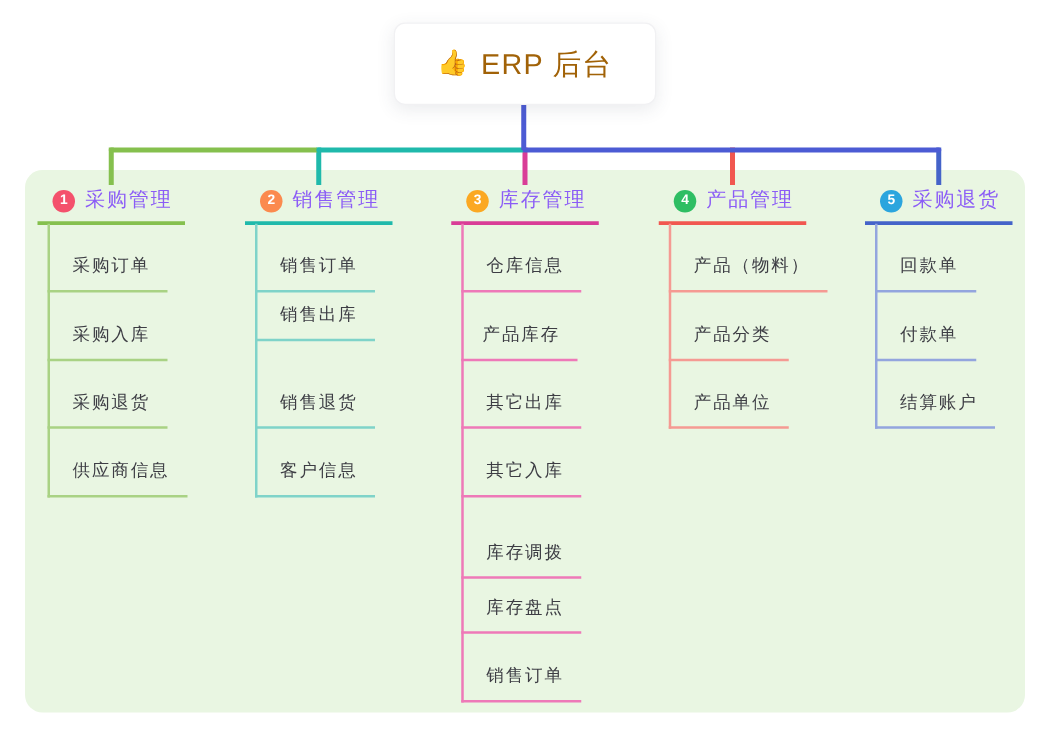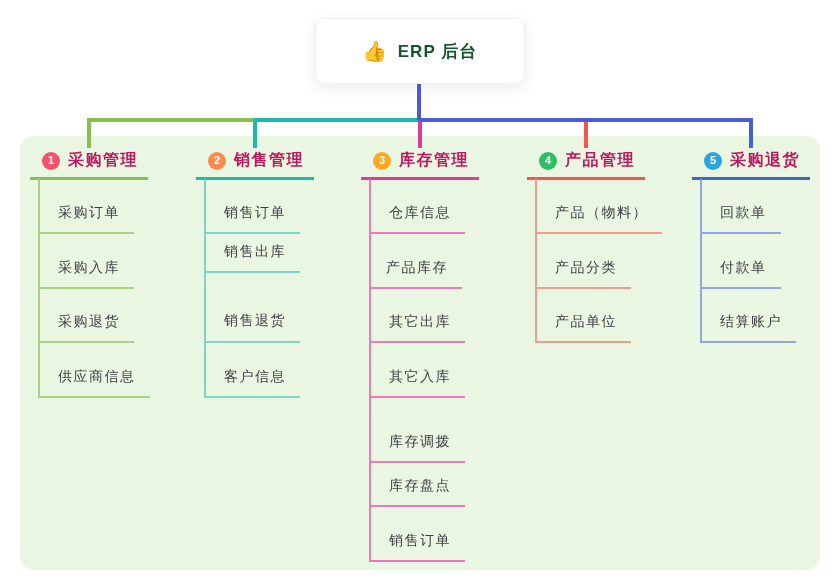--- a/index.html
+++ b/index.html
@@ -8,21 +8,21 @@
 
   
   .root-node{
     position:absolute;left:315px;top:18px;width:208px;height:64px;
     background:#ffffff;border:1px solid #f1f1f3;border-radius:9px;
     box-shadow:0 4px 14px rgba(60,70,90,.10);
     display:flex;align-items:center;justify-content:center;gap:10px;
     z-index:5;cursor:pointer;
   }
   .root-node .emoji{font-size:20px;line-height:1;}
-  .root-node .title{font-size:17px;font-weight:700;color:#14532d;letter-spacing:1px;}
+  .root-node .title{font-size:23px;font-weight:400;color:#a16207;letter-spacing:1px;}
 
   
   .panel{
     position:absolute;left:20px;top:136px;width:800px;height:434px;
     background:#e9f6e2;border-radius:14px;z-index:0;
   }
 
   
   .line{position:absolute;z-index:2;}
   .stem{width:4px;}
@@ -34,21 +34,21 @@
   .branch-header{
     display:flex;align-items:center;gap:8px;
     padding:0 0 6px 12px;border-bottom:3px solid var(--c);
     cursor:pointer;
   }
   .badge{
     width:18px;height:18px;border-radius:50%;flex:0 0 18px;
     color:#ffffff;font-size:11px;font-weight:bold;
     display:flex;align-items:center;justify-content:center;line-height:1;
   }
-  .branch-label{font-size:16px;font-weight:700;color:#be185d;letter-spacing:1.5px;white-space:nowrap;}
+  .branch-label{font-size:16px;font-weight:400;color:#8b5cf6;letter-spacing:1.5px;white-space:nowrap;}
 
   .children{position:absolute;left:0;top:29px;width:118px;}
   .spine{position:absolute;left:8px;top:0;width:2px;background:var(--lc);}
   .child{
     position:absolute;left:8px;display:inline-block;white-space:nowrap;
     padding:0 14px 10px 20px;border-bottom:2px solid var(--lc);
     font-size:14px;color:#3d3d44;letter-spacing:1.5px;line-height:20px;
     cursor:pointer;
   }
 </style>
@@ -92,21 +92,21 @@
   </div>
       <div class="branch" style="left: 196px; --c: #1fb9ab; --lc: #7fd3c9;">
     <div class="branch-header">
       <span class="badge" style="background: rgb(251, 138, 78);">2</span>
       <span class="branch-label">销售管理</span>
     </div>
     <div class="children">
       <div class="spine" style="height: 218.8px;"></div>
     <div class="child" style="top: 23px;"><span>销售订单</span></div>
           <div class="child" style="top: 62px;"><span>销售出库</span></div>
-          <div class="child" style="top: 132.2px; font-family: Liberation Mono, monospace;"><span>销售退货</span></div>
+          <div class="child" style="top: 132.2px;"><span>销售退货</span></div>
           <div class="child" style="top: 186.8px;"><span>客户信息</span></div>
         </div>
   </div>
       <div class="branch" style="left: 361px; --c: #d93d97; --lc: #ee79b8;">
     <div class="branch-header">
       <span class="badge" style="background: rgb(251, 168, 34);">3</span>
       <span class="branch-label">库存管理</span>
     </div>
     <div class="children">
       <div class="spine" style="height: 382.6px;"></div>

